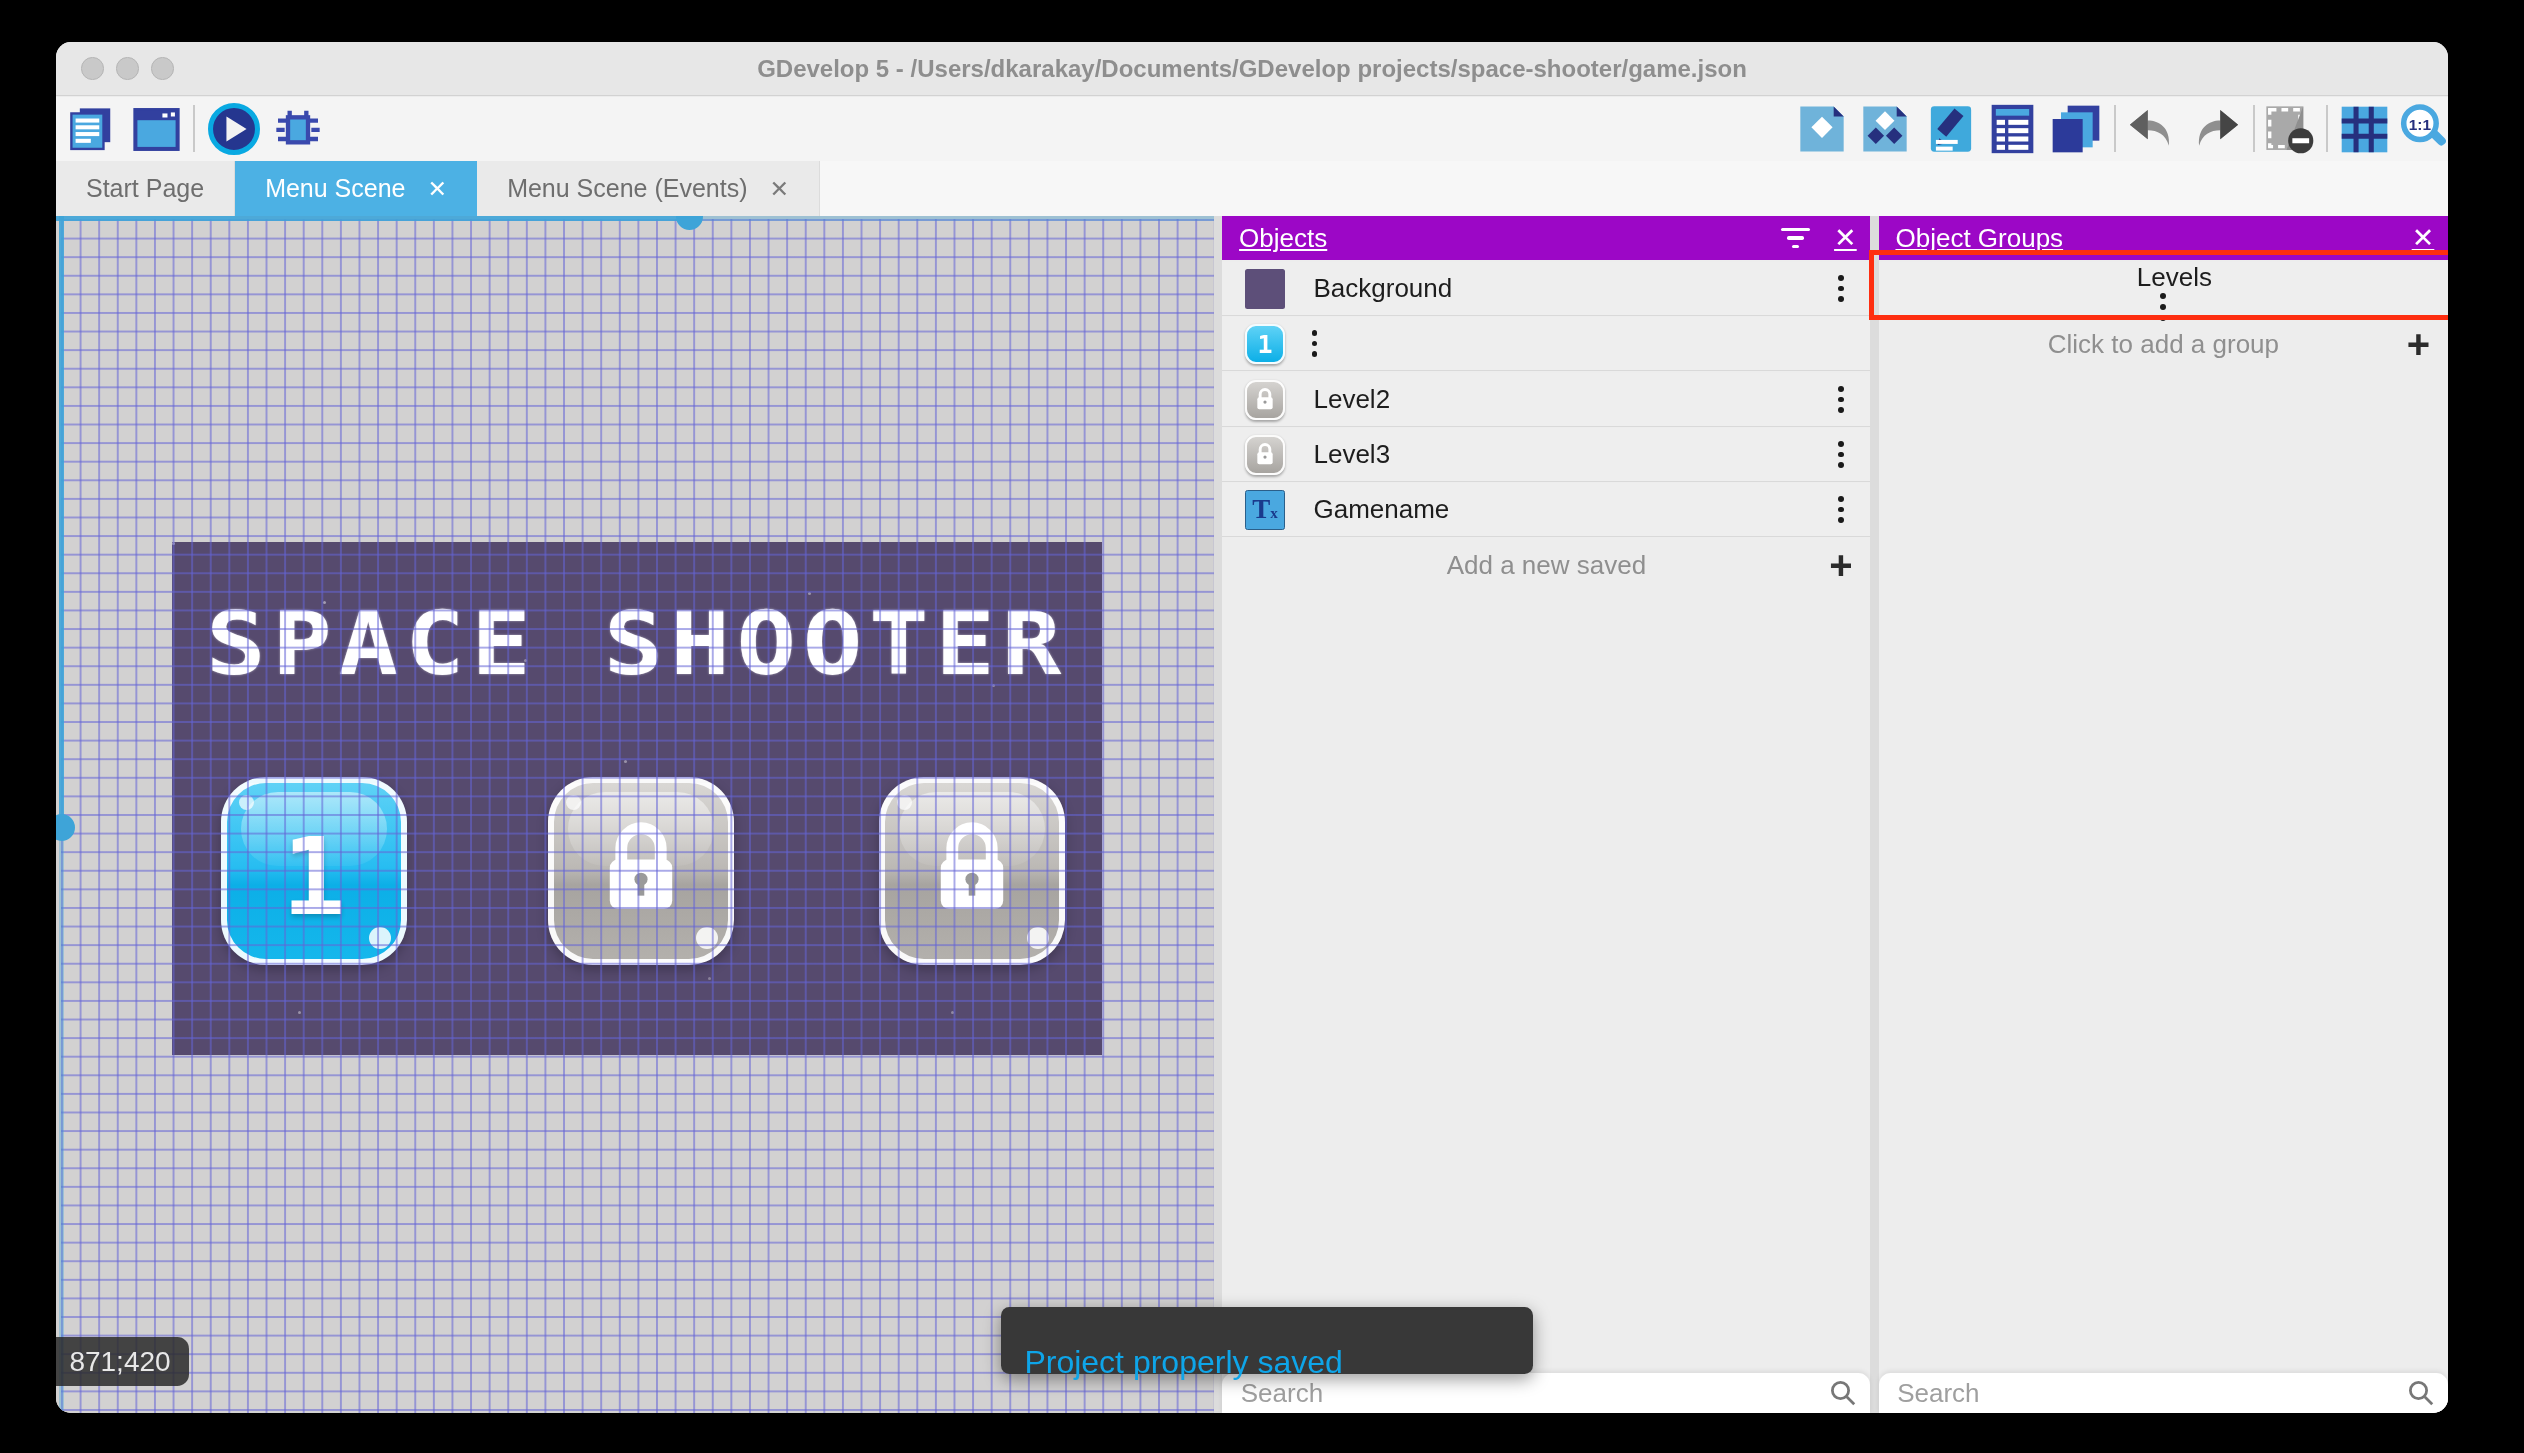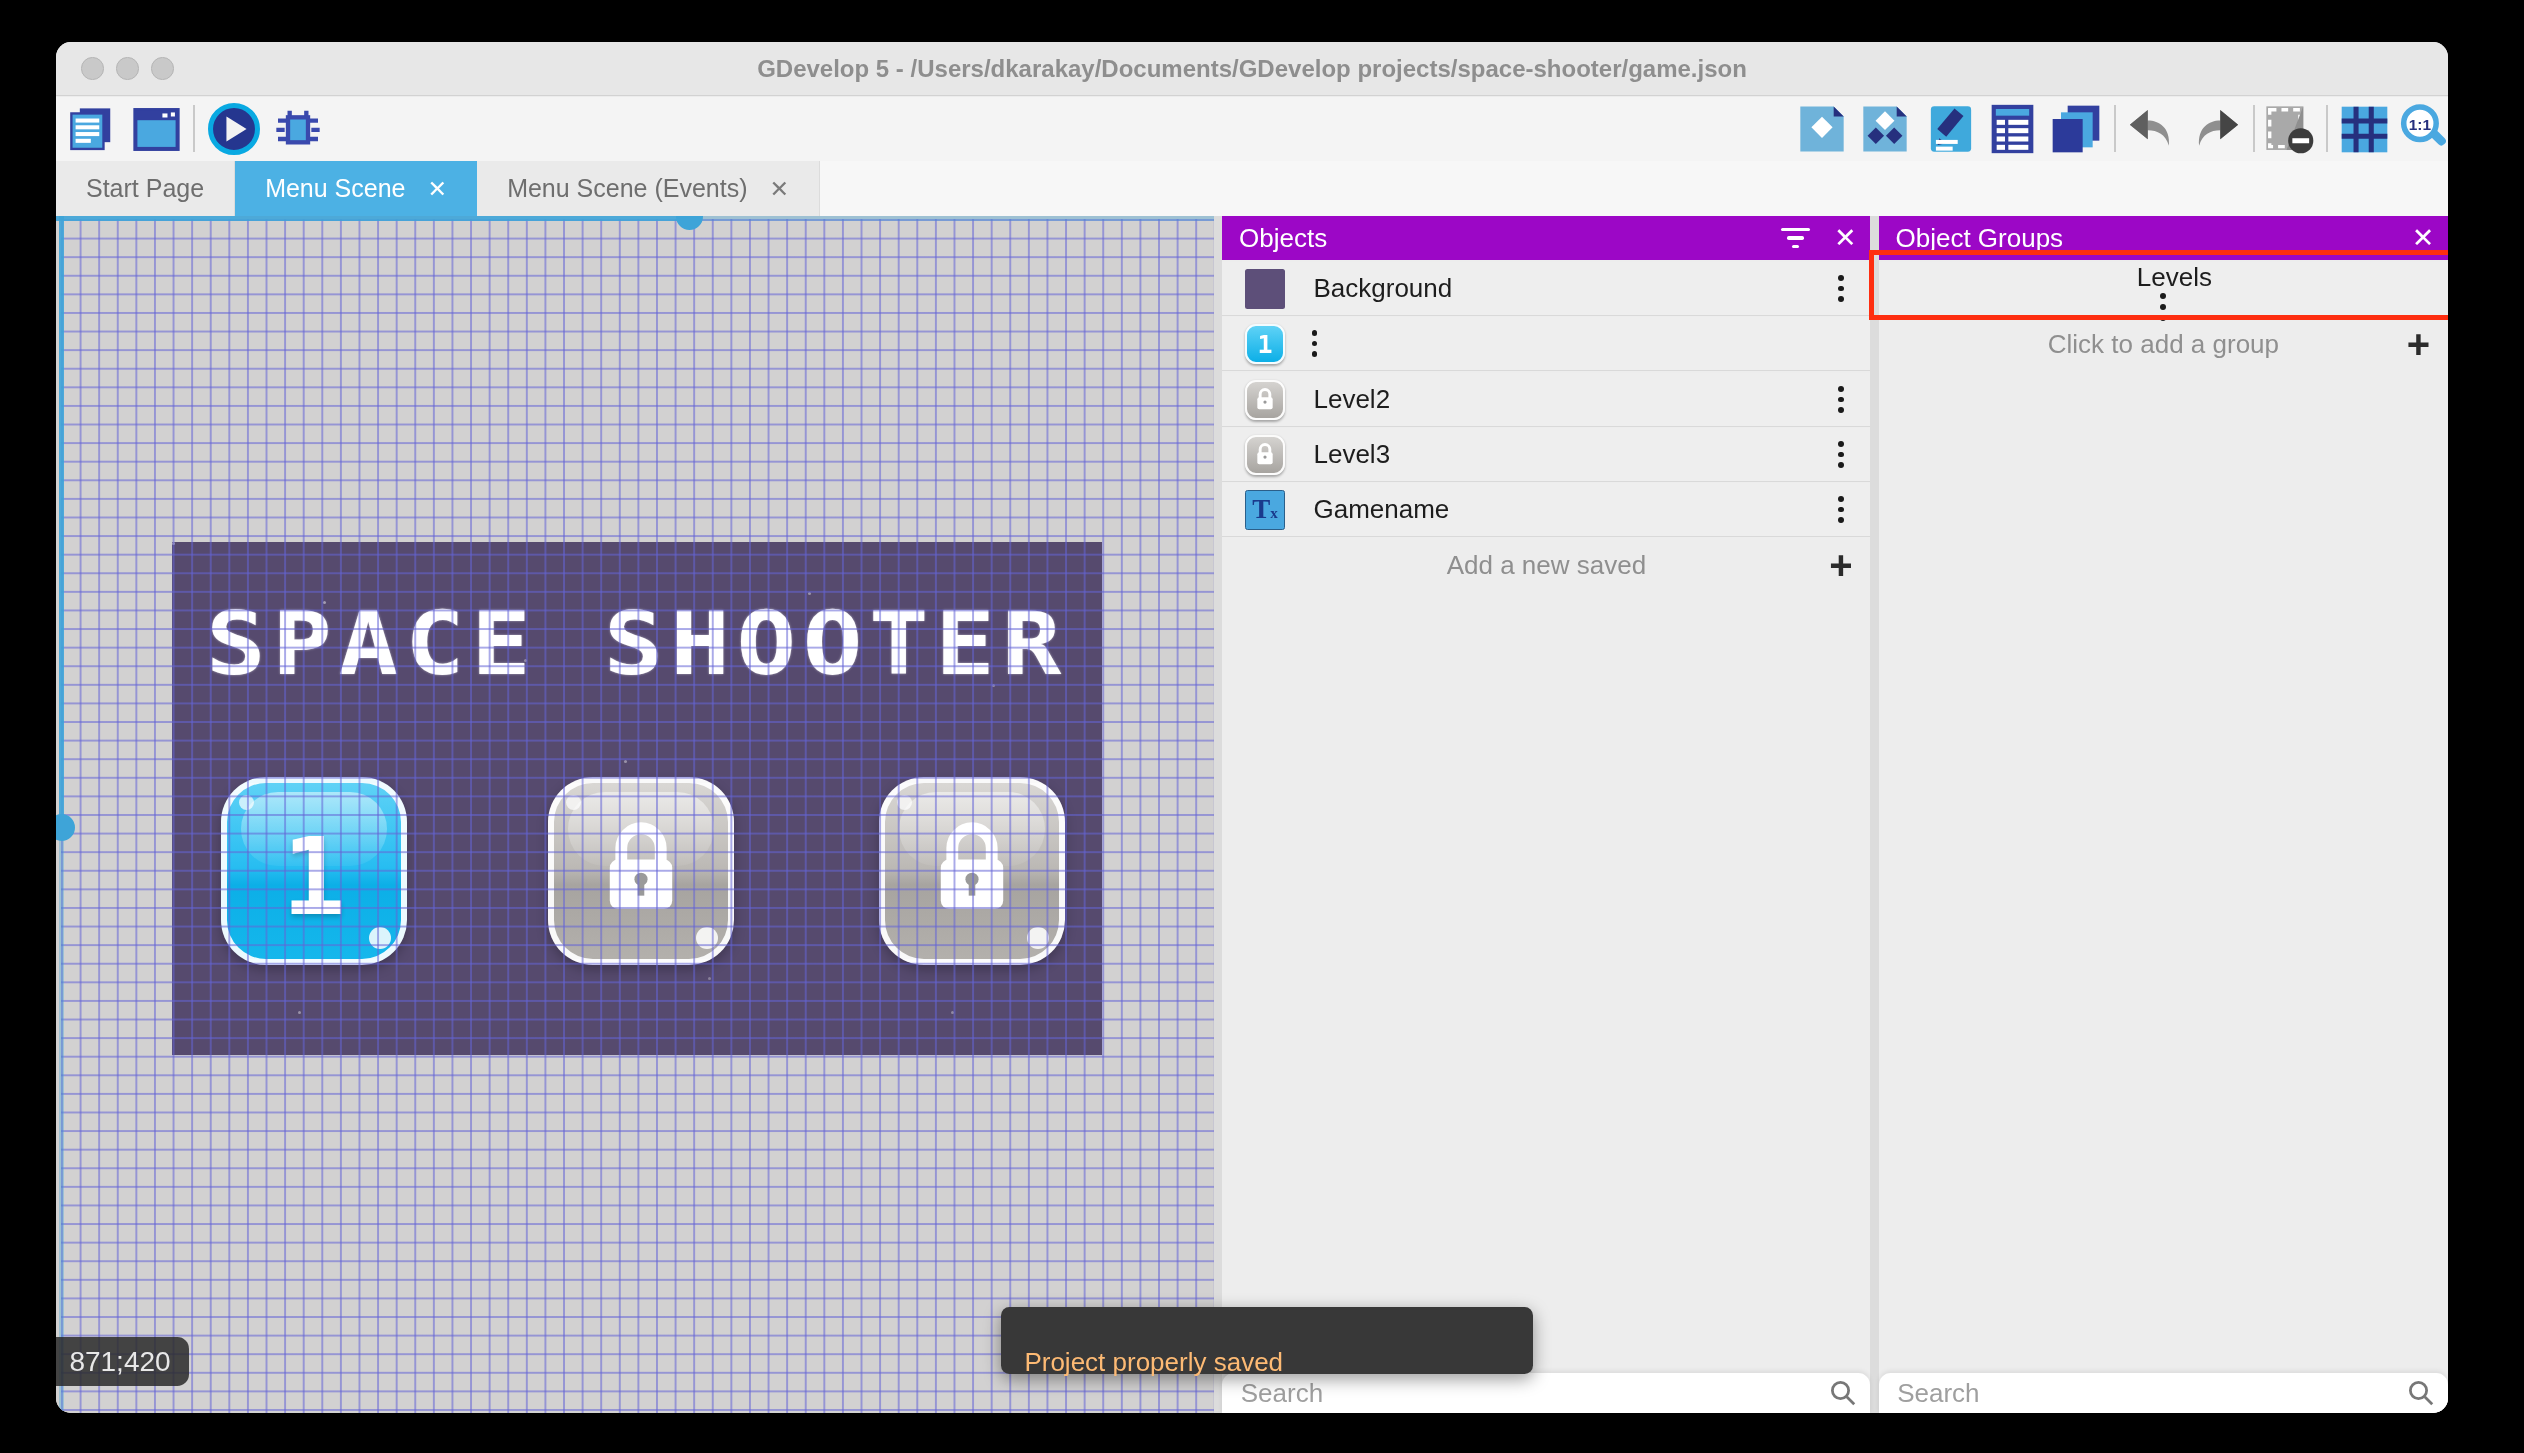--- a/index.html
+++ b/index.html
@@ -89,21 +89,21 @@
   .coord-badge { position:absolute; left:0; top:1121px; height:49px; padding:0 18.4px 0 13.4px;
                  background:rgba(42,42,42,.85); color:#e8e8e8; font-size:28px; line-height:49px;
                  border-radius:0 11.7px 11.7px 0; }
 
   
   .col-divider { width:8.4px; background:#dcdcdc; }
   .panel { position:relative; height:1197px; background:#ededed; }
   .panel-objects { width:648px; }
   .panel-groups  { flex:1; }
   .panel-header { position:absolute; left:0; top:0; right:0; height:44px; background:#9c07c6;
-                  color:#fff; display:flex; align-items:center; }
+                  color:#fff; display:flex; align-items:center;text-decoration:underline; }
   .panel-header .ph-title { font-size:26px; padding-left:16.7px; flex:1; }
   .ph-btn { width:50px; height:44px; display:flex; align-items:center; justify-content:center; cursor:pointer; }
   .filter-icon { display:flex; flex-direction:column; gap:5px; align-items:center; }
   .filter-icon i { display:block; height:3.3px; background:#fff; border-radius:1.7px; }
   .filter-icon i:nth-child(1){ width:28.5px; } .filter-icon i:nth-child(2){ width:16.7px; } .filter-icon i:nth-child(3){ width:6.7px; }
   .ph-close { font-size:27px; color:#fff; }
 
   .row { position:absolute; left:0; right:0; height:54px; background:#eeeeee;
          border-bottom:1.7px solid #d9d9d9; display:flex; align-items:center; cursor:pointer; }
   .row .thumb { width:40px; height:40px; margin-left:22.6px; flex:none; position:relative; }
@@ -135,21 +135,21 @@
   .search-bar .mag { width:54px; display:flex; justify-content:center; cursor:pointer; }
 
   
   .red-annotation { position:absolute; left:1813px; top:208px; width:599px; height:70px;
                     border:5.9px solid #fe2e10; pointer-events:none; z-index:40; }
 
   
   .toast { position:absolute; left:945px; top:1265px; width:532px; height:67px; background:#383838;
            border-radius:8.4px; display:flex; align-items:center; z-index:50;
            box-shadow:0 5px 16.7px rgba(0,0,0,.4); }
-  .toast span { color:#fdba74; font-size:26px; padding-left:23.4px;margin-top:43px; }
+  .toast span { color:#0ea5e9; font-size:32px; padding-left:23.4px;margin-top:43px; }
 
   svg { display:block; }
 </style>
 </head>
 <body>
 
 <div class="window">
 
   <div class="titlebar">
     <div class="traffic t-close"></div>

